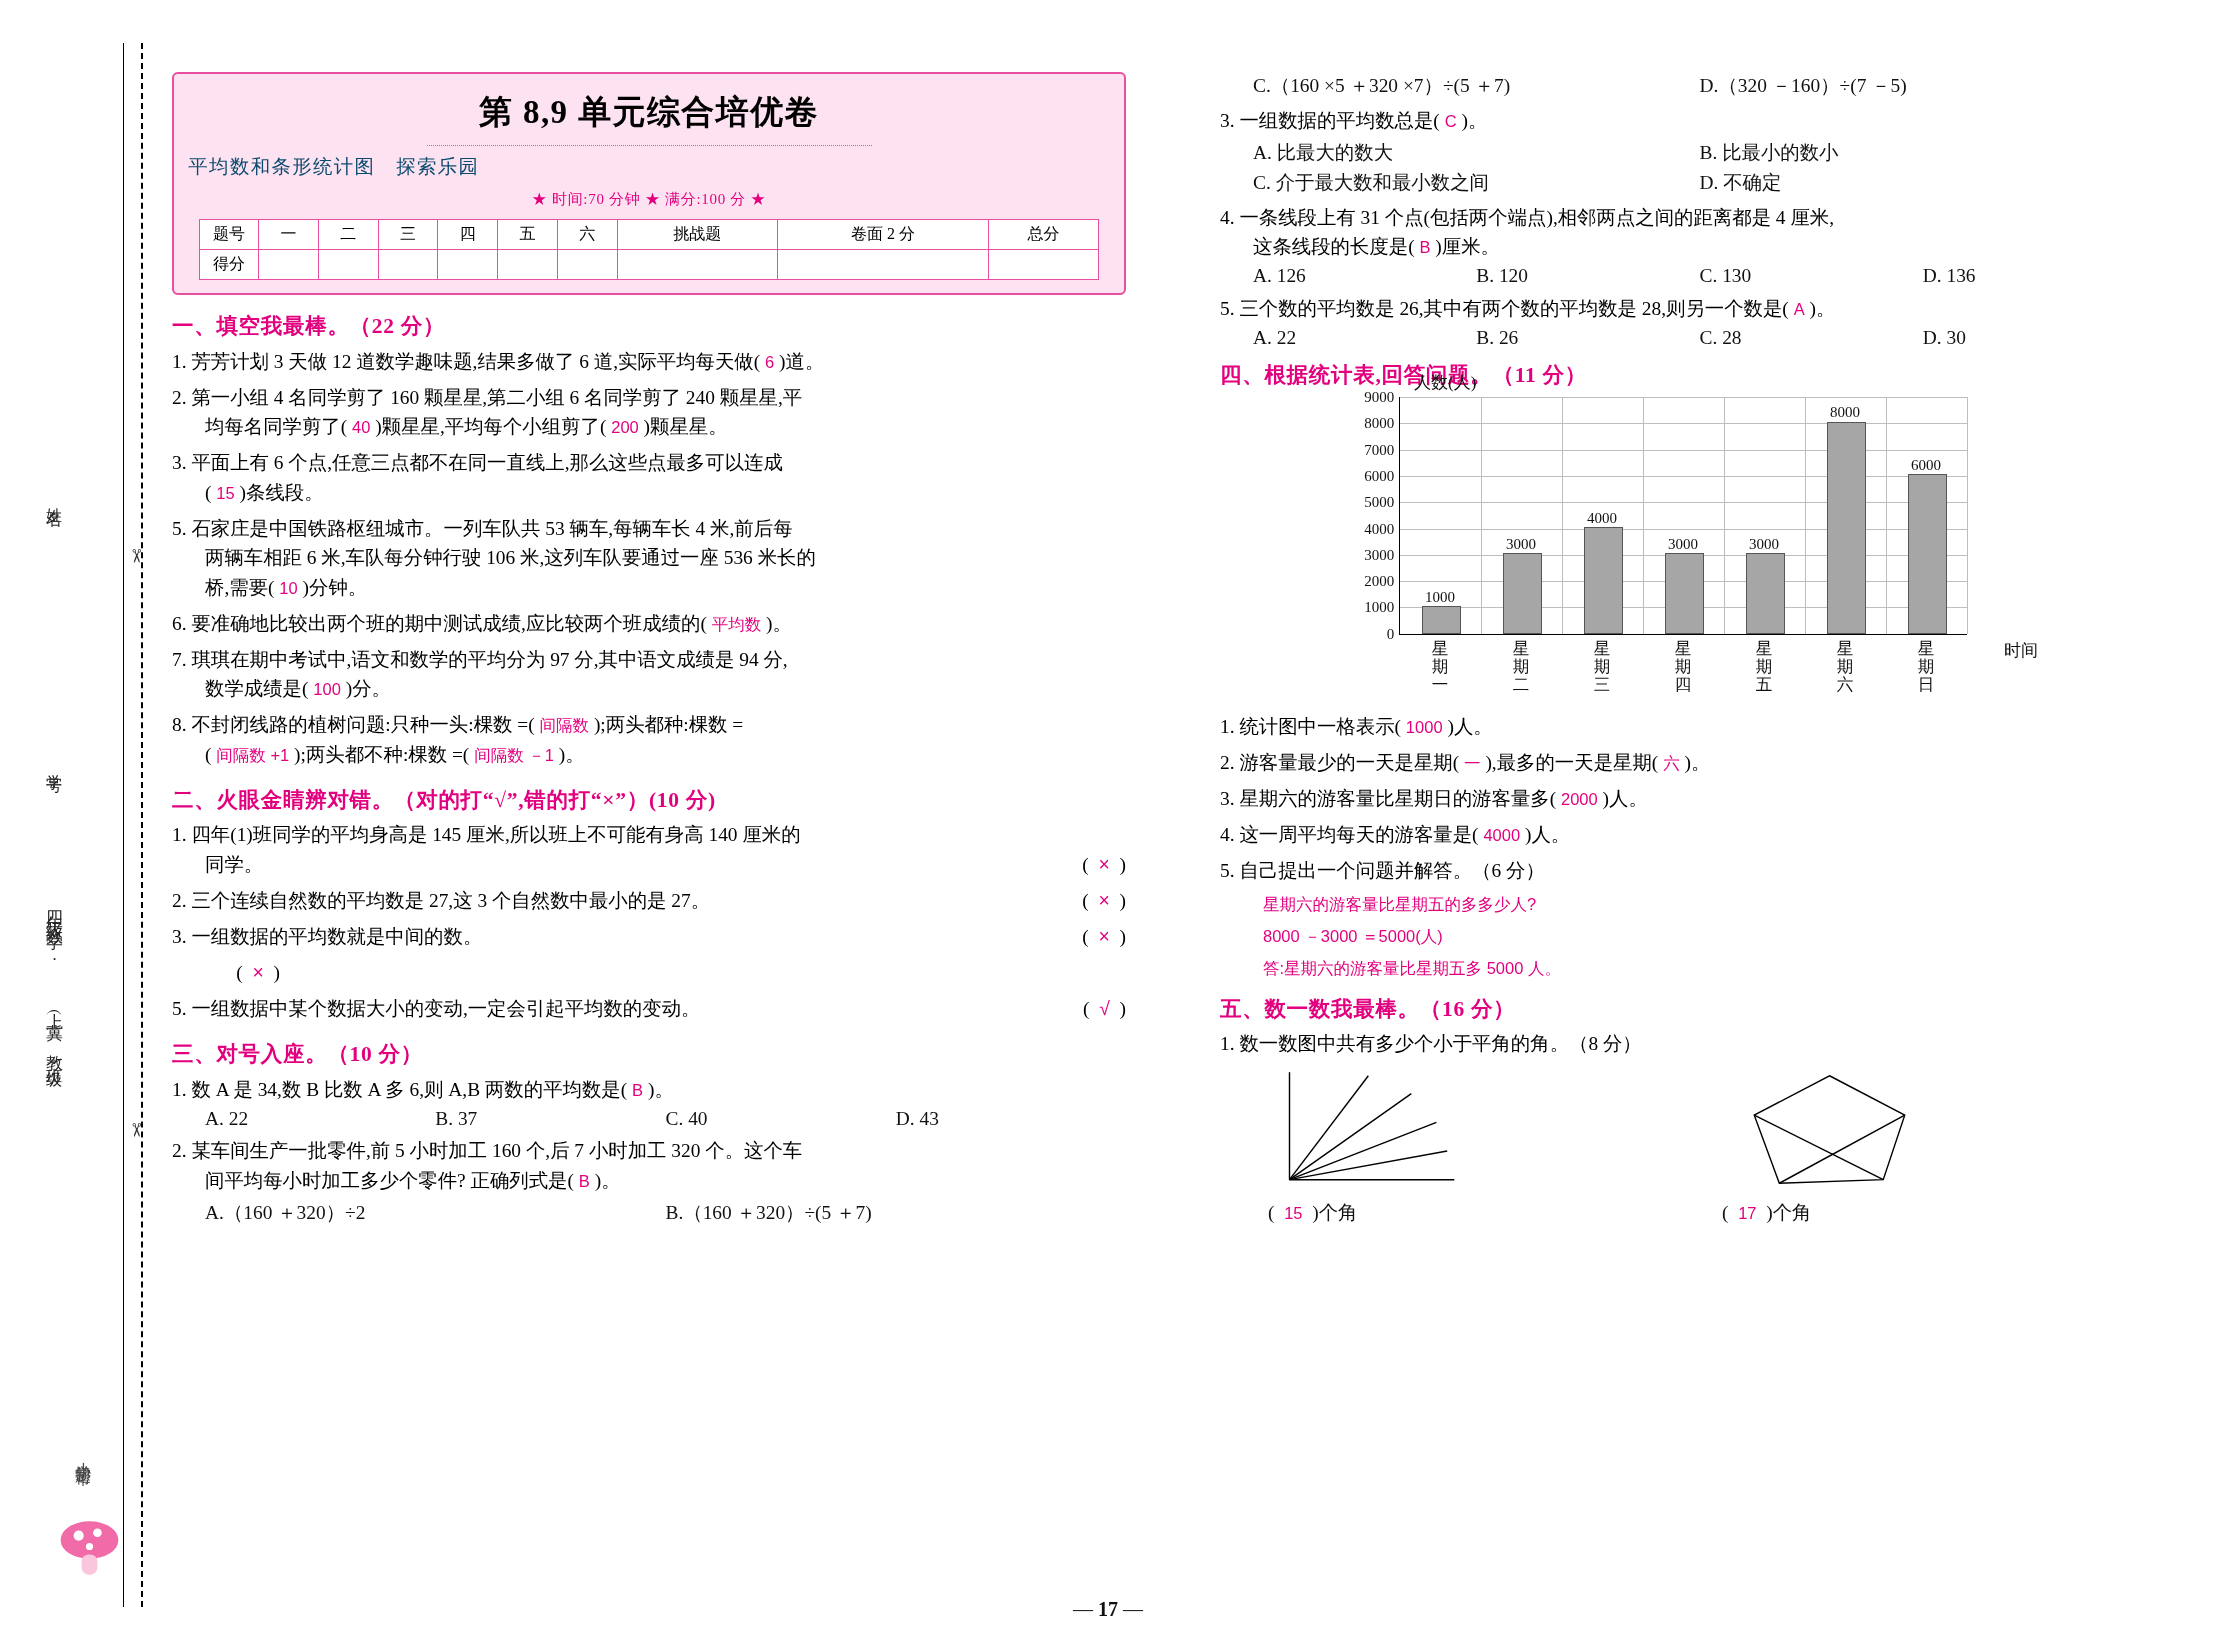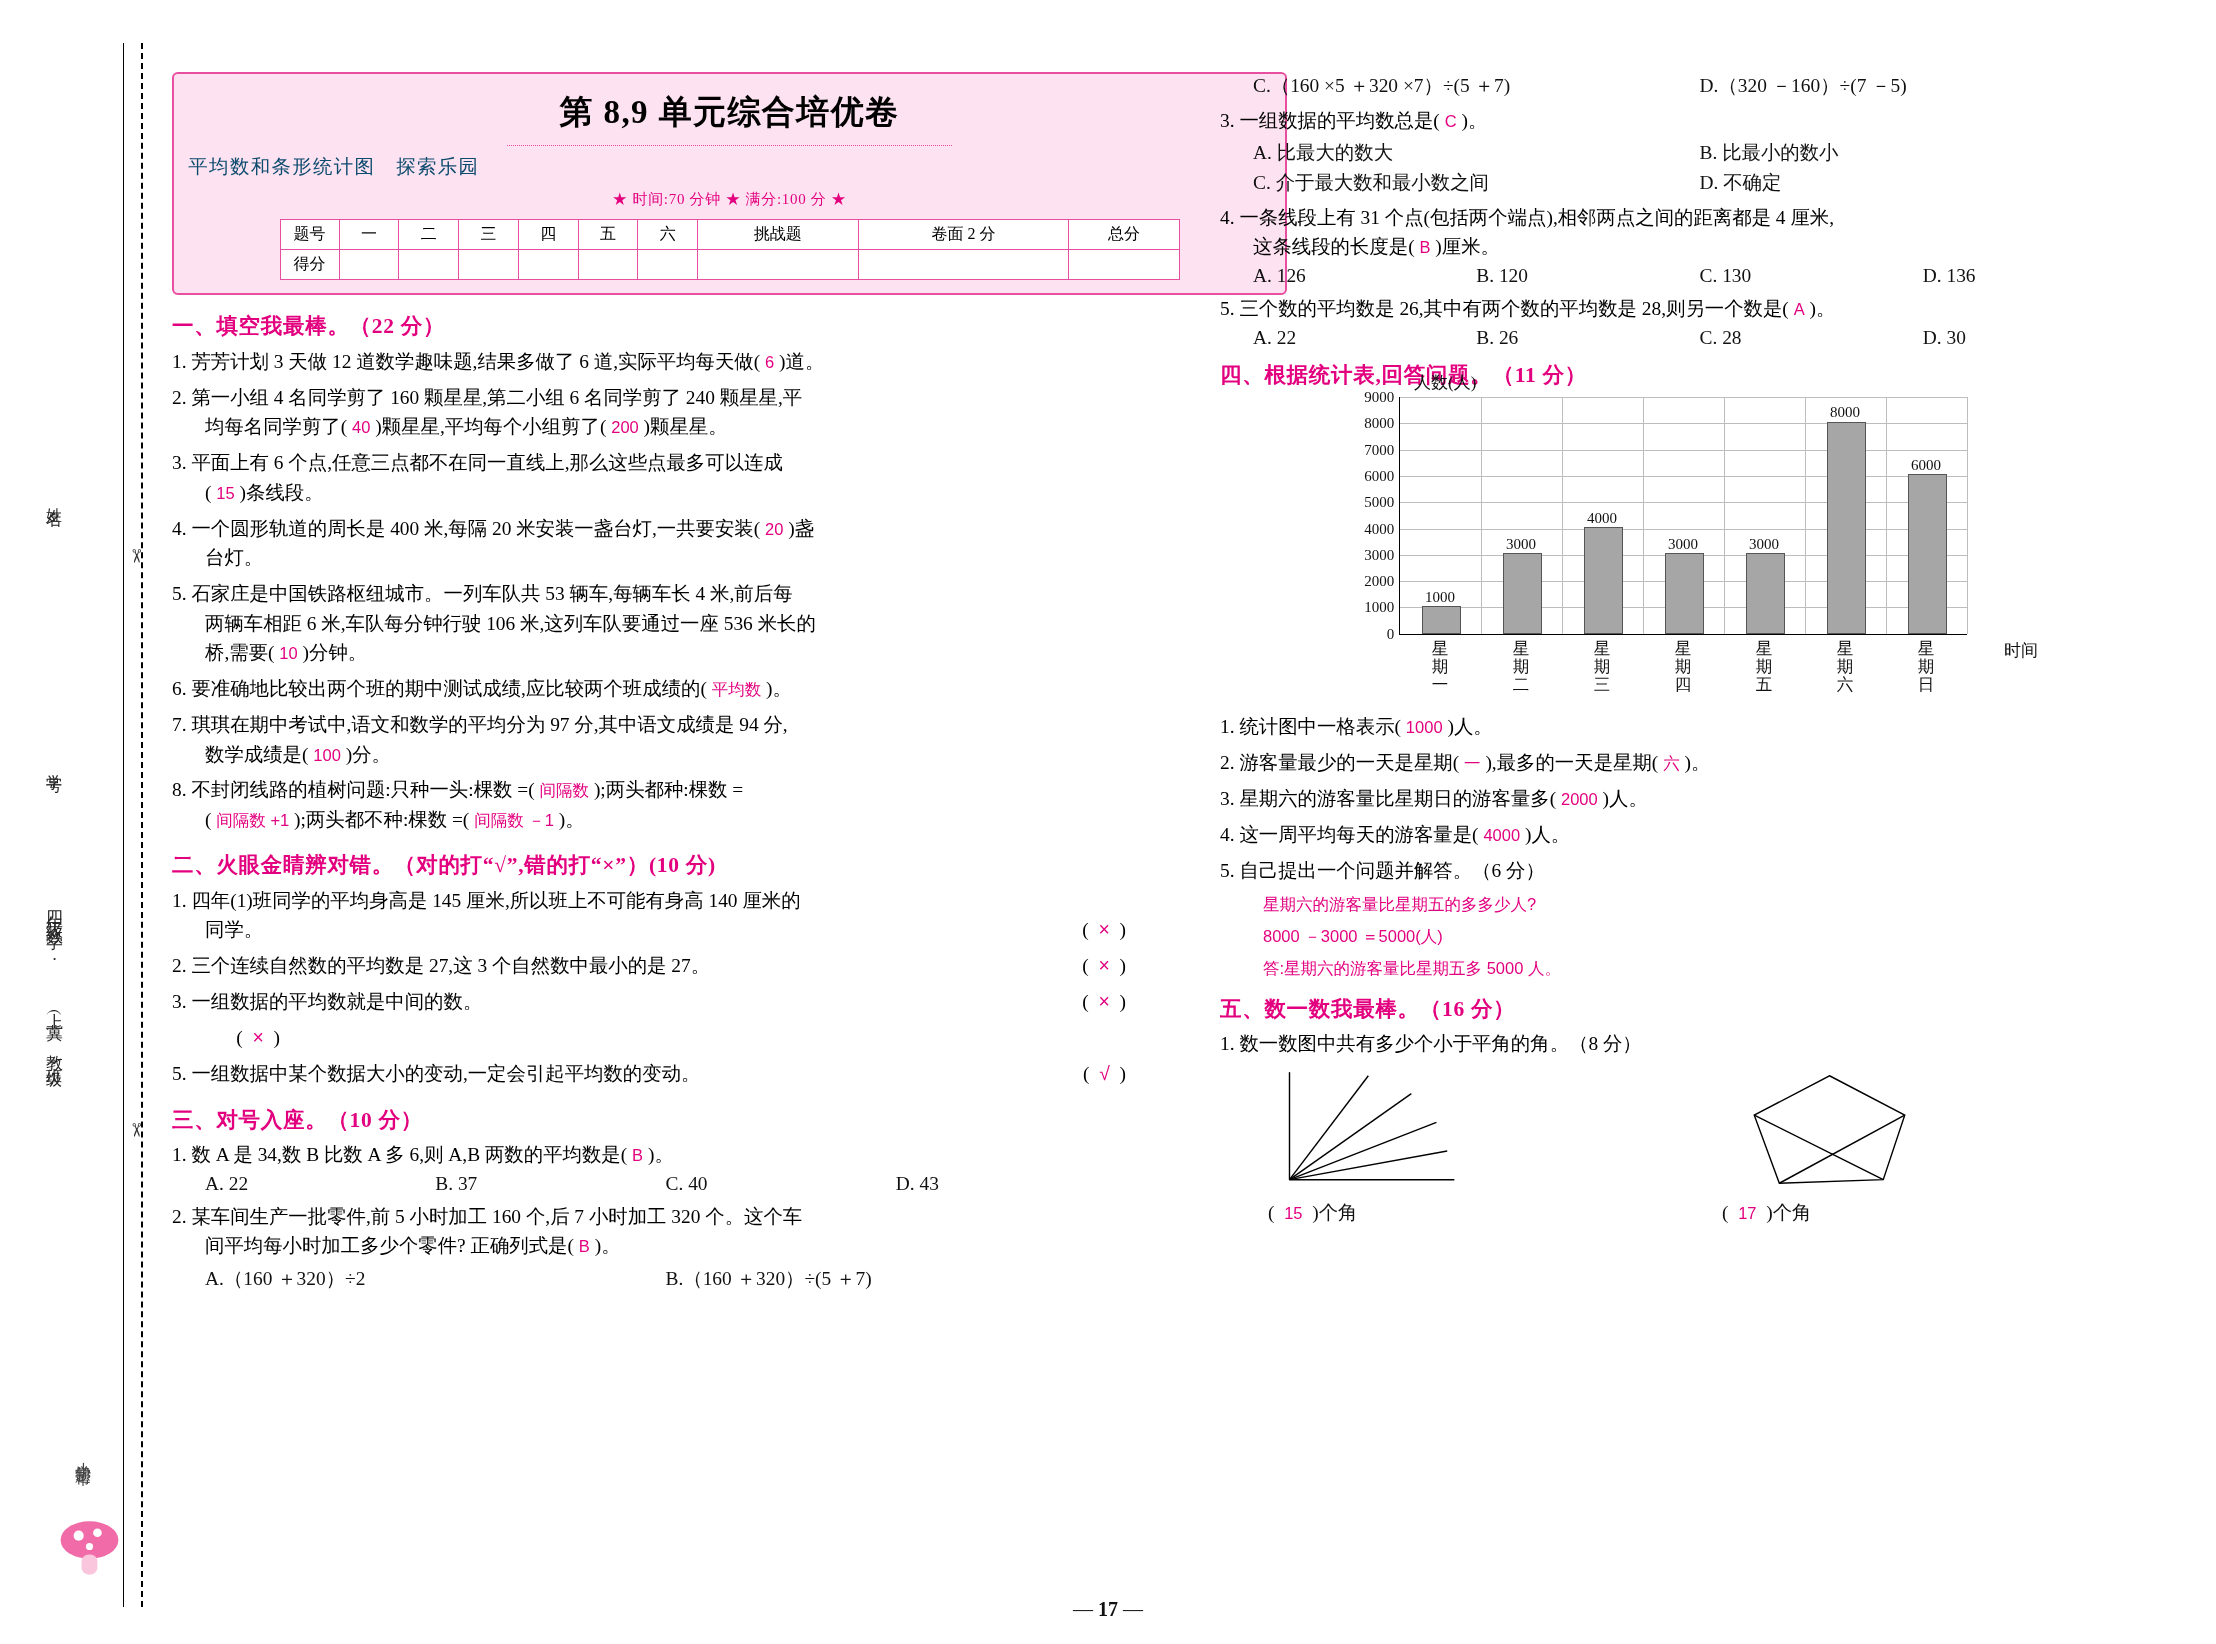--- a/index.html
+++ b/index.html
@@ -30,21 +30,21 @@
   .scissor{position:absolute;left:128px;top:545px;font-size:18.7px;color:#333;transform:rotate(90deg);}
   .scissor2{position:absolute;left:128px;top:1119px;font-size:18.7px;color:#333;transform:rotate(90deg);}
 
   
   .col-left{position:absolute;left:172px;top:72px;width:954px;}
   .col-right{position:absolute;left:1220px;top:72px;width:926px;}
 
   
   .title-card{
     background:#fde3f1;border:2.2px solid #e94fa0;border-radius:5.7px;
-    width:1115px;box-sizing:border-box;padding:16px 14.3px 13px 14.3px;
+    width:954px;box-sizing:border-box;padding:16px 14.3px 13px 14.3px;
   }
   .title-main{
     text-align:center;font-size:33px;font-weight:bold;color:#000;letter-spacing:1.4px;
   }
   .title-rule{width:445px;height:0;border-top:1.4px dotted #e94fa0;margin:10px auto 7.2px auto;}
   .title-sub{text-align:left;font-size:19.4px;color:#0c4a6e;letter-spacing:1.4px;}
   .title-meta{text-align:center;font-size:15px;color:#e3007f;margin-top:10px;letter-spacing:0.7px;}
 
   table.score{
     border-collapse:collapse;margin:10px auto 0 auto;background:#fff;width:900px;
@@ -180,27 +180,20 @@
     <div class="q">
       <span>3.</span>
       <span>平面上有 6 个点,任意三点都不在同一直线上,那么这些点最多可以连成</span>
       <div class="sub">
         <span>(</span>
         <span class="ans">15</span>
         <span>)条线段。</span>
       </div>
     </div>
 
-    <div class="q">
-      <span>4.</span>
-      <span>一个圆形轨道的周长是 400 米,每隔 20 米安装一盏台灯,一共要安装(</span>
-      <span class="ans">20</span>
-      <span>)盏</span>
-      <div class="sub">台灯。</div>
-    </div>
 
     <div class="q">
       <span>5.</span>
       <span>石家庄是中国铁路枢纽城市。一列车队共 53 辆车,每辆车长 4 米,前后每</span>
       <div class="sub">两辆车相距 6 米,车队每分钟行驶 106 米,这列车队要通过一座 536 米长的</div>
       <div class="sub">
         <span>桥,需要(</span>
         <span class="ans">10</span>
         <span>)分钟。</span>
       </div>

